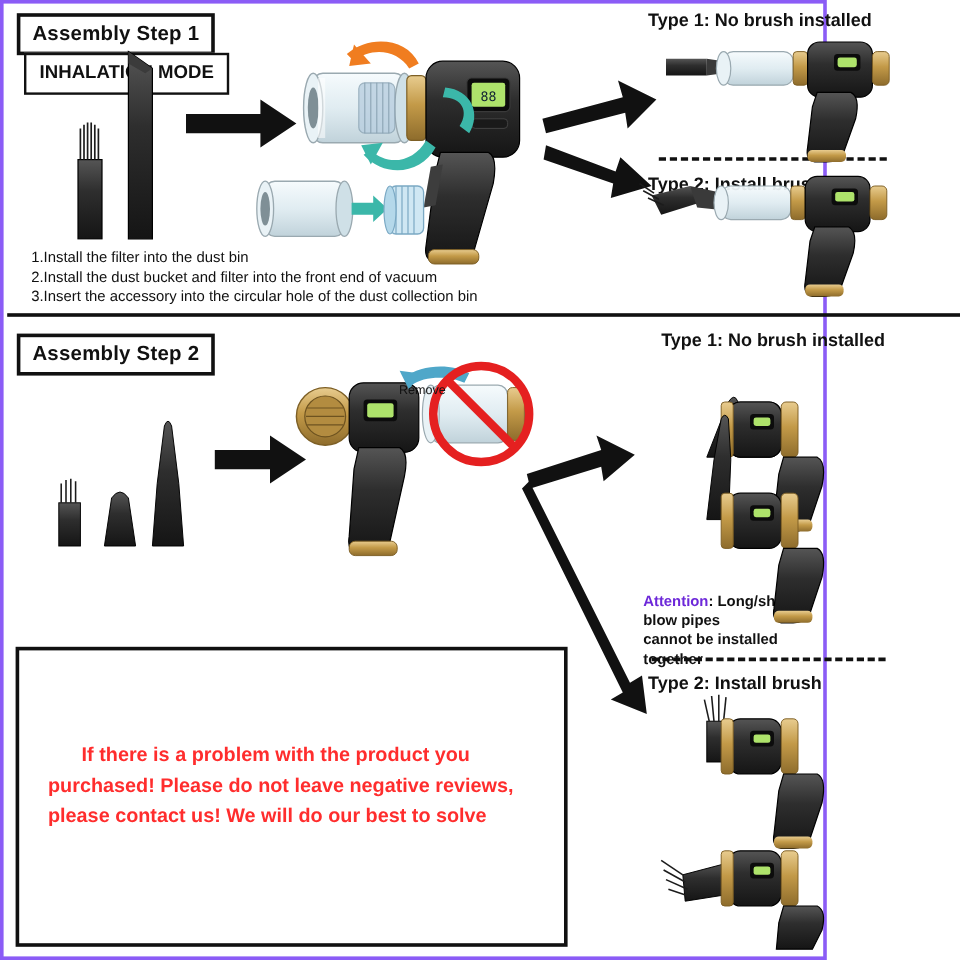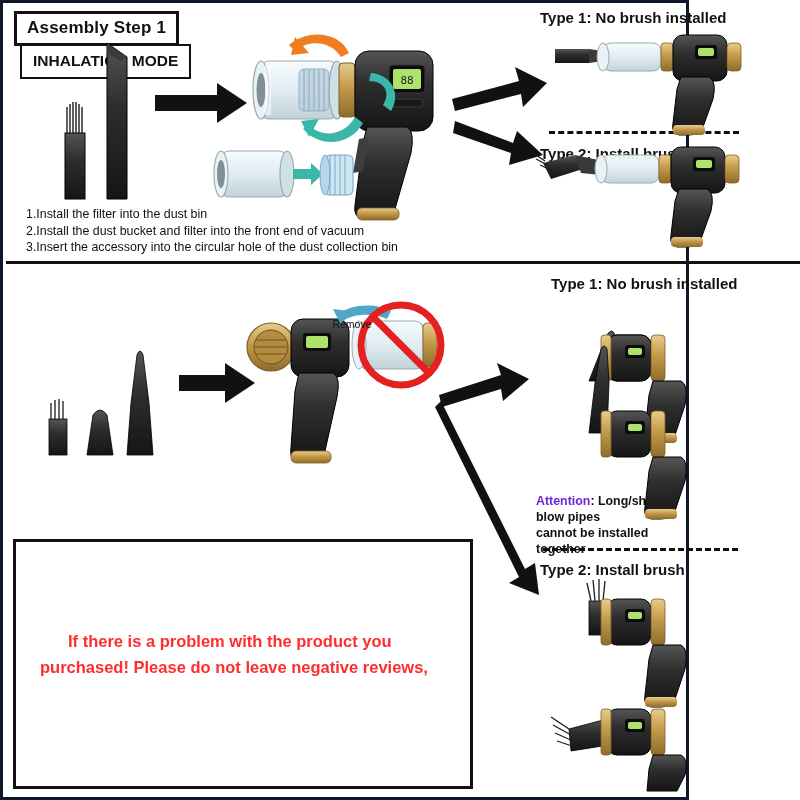--- a/index.html
+++ b/index.html
@@ -13,21 +13,21 @@
     font-family: "Liberation Sans", sans-serif;
     position: relative;
     overflow: hidden;
   }
   .page {
     position: absolute;
     left: 0; top: 0;
     width: 689px;
     height: 800px;
     box-sizing: border-box;
-    border: 3px solid #0f172a;
+    border: 3px solid #8b5cf6;
   }
   
   .section {
     position: absolute;
     box-sizing: border-box;
   }
   #section-1 {
     left: 3px; top: 3px;
     width: 794px; height: 258px;
     border-bottom: 3px solid #111;
@@ -103,21 +103,20 @@
     background: #fff;
   }
   #notice-text {
     position: absolute;
     left: 24px; top: 75px;
     width: 420px;
     color: #ff2d2d;
     font-size: 16.5px;
     font-weight: bold;
     line-height: 1.55;
-    margin-top: 12px;
   }
   #notice-text .indent { padding-left: 28px; }
 
   
   svg.overlay {
     position: absolute;
     left: 0; top: 0;
     width: 800px;
     height: 800px;
     pointer-events: none;
@@ -130,39 +129,41 @@
 
   <div class="section" id="section-1">
     <div class="step-badge" id="step1-badge">Assembly Step 1</div>
     <div class="mode-box" id="mode1-box">INHALATION MODE</div>
     <div class="instructions" id="step1-instructions">1.Install the filter into the dust bin
 2.Install the dust bucket and filter into the front end of vacuum
 3.Insert the accessory into the circular hole of the dust collection bin</div>
   </div>
 
   <div class="section" id="section-2">
+    <div class="step-badge" id="step2-badge">Assembly Step 2</div>
     <div class="instructions" id="step2-instructions">1.Remove the garbage bin and filter at the front end of the vacuum cleaner.
 2.Install the accessory on the exhaust port at the rear of the vacuum cleaner
 and rotate it to lock it in place.</div>
   </div>
 
   <div class="caption" style="left:537px; top:6px;">Type 1: No brush installed</div>
   <div class="dashline" style="left:546px; top:128px; width:190px;"></div>
   <div class="caption" style="left:537px; top:142px;">Type 2: Install brush</div>
 
   <div class="caption" style="left:548px; top:272px;">Type 1: No brush installed</div>
   <div class="attention" style="left:533px; top:490px;"><span class="att-word">Attention</span><span>: Long/short blow pipes
 cannot be installed together</span></div>
   <div class="dashline" style="left:540px; top:545px; width:195px;"></div>
   <div class="caption" style="left:537px; top:558px;">Type 2: Install brush</div>
 
   <div id="notice-box">
     <div id="notice-text">
       <div class="indent">If there is a problem with the product you</div>
       <div>purchased! Please do not leave negative reviews,</div>
+      <div>please contact us! We will do our best to solve</div>
     </div>
   </div>
 
   <svg class="overlay" viewBox="0 0 800 800">
     <defs>
       <linearGradient id="metalGrad" x1="0" y1="0" x2="0" y2="1">
         <stop offset="0%" stop-color="#f2f2f2"></stop>
         <stop offset="35%" stop-color="#c9c9c9"></stop>
         <stop offset="65%" stop-color="#9d9d9d"></stop>
         <stop offset="100%" stop-color="#d8d8d8"></stop>

